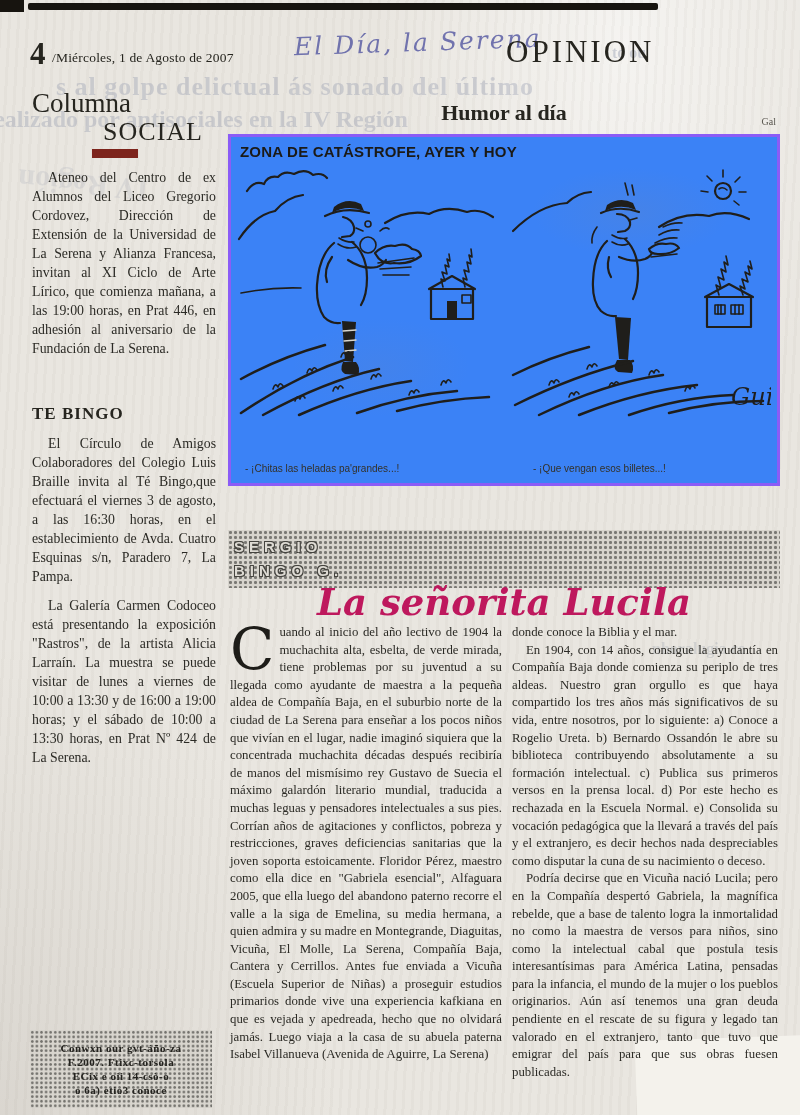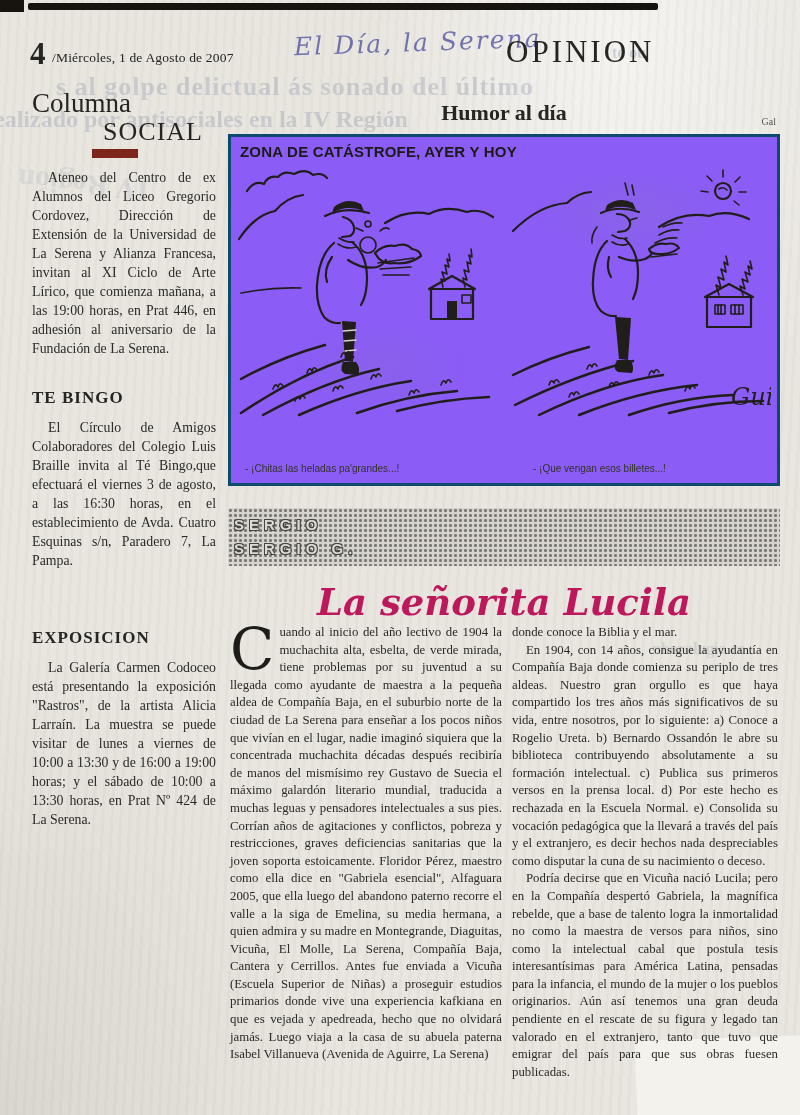--- a/index.html
+++ b/index.html
@@ -34,54 +34,54 @@
      font-style:italic;font-family:"DejaVu Serif",serif;transform:rotate(-2deg);
      opacity:.85;letter-spacing:2px;}
   .opinion{position:absolute;left:506px;top:34px;font-size:31px;letter-spacing:3px;}
 
   
   .leftcol{position:absolute;left:32px;top:88px;width:184px;}
   .col-title1{font-size:27px;line-height:30px;}
   .col-title2{font-size:26px;line-height:28px;margin-left:58px;letter-spacing:1px;text-align:center;}
   .red-bar{width:46px;height:9px;background:#7d241c;margin:3px 0 0 60px;}
   .leftcol h3{font-size:17px;font-weight:600;letter-spacing:1px;margin:28px 0 0 0;}
-  .leftcol h3.gap2{margin-top:30px;}
+  .leftcol h3.gap2{margin-top:46px;}
   .leftcol h3.gap3{margin-top:58px;}
   .leftcol p{font-size:13.8px;line-height:19px;text-align:justify;text-indent:16px;
      margin:10px 0 0 0;color:#2b2a25;}
   .stamp{position:absolute;left:30px;top:1030px;width:182px;height:78px;
      background-color:#d8d5ce;
      background-image:radial-gradient(circle, rgba(35,35,32,.55) 1.1px, transparent 1.5px);
      background-size:4.6px 4.6px;display:flex;flex-direction:column;justify-content:center;
      align-items:center;}
   .stamp div{font-size:11px;font-weight:bold;color:#23221e;letter-spacing:.5px;
      line-height:14px;filter:blur(.7px);}
 
   
   .main{position:absolute;left:228px;top:96px;width:552px;}
   .humor-title{text-align:center;font-size:22px;font-weight:bold;margin:4px 0 0 0;}
   .credit-gal{position:absolute;right:4px;top:20px;font-size:10px;color:#58554e;}
   .cartoon{position:absolute;top:38px;left:0;width:552px;height:352px;
-     border:3px solid #0c4a6e;background:#8b5cf6;box-sizing:border-box;}
+     border:3px solid #8b5cf6;background:#3b82f6;box-sizing:border-box;}
   .cartoon .ghost{position:absolute;pointer-events:none;}
   .ghost-a{left:300px;top:30px;width:200px;height:90px;
      background:radial-gradient(ellipse, rgba(130,135,150,.14), transparent 70%);}
   .ghost-b{left:60px;top:180px;width:180px;height:100px;
      background:radial-gradient(ellipse, rgba(130,135,150,.10), transparent 70%);}
   .cartoon-title{position:absolute;top:6px;left:9px;font-family:"Liberation Sans",sans-serif;
      font-weight:bold;font-size:15px;letter-spacing:.2px;color:#1b1a17;}
   .panel{position:absolute;top:28px;}
   .panel-left{left:6px;}
   .panel-right{left:278px;}
   .caption{position:absolute;bottom:9px;font-family:"Liberation Sans",sans-serif;
      font-size:10px;color:#333129;}
   .cap-left{left:14px;}
   .cap-right{left:302px;}
 
-  .author-band{position:absolute;top:412px;left:0;width:552px;height:58px;box-sizing:border-box;
+  .author-band{position:absolute;top:434px;left:0;width:552px;height:58px;box-sizing:border-box;
      padding:5px 0 0 6px;background-color:#d7d4cd;
      background-image:radial-gradient(circle, rgba(30,30,28,.5) 1.3px, transparent 1.7px);
      background-size:5px 5px;}
   .author-line{font-family:"Liberation Sans",sans-serif;font-weight:bold;font-size:15px;
      letter-spacing:5px;line-height:24px;color:#dedbd4;
      text-shadow:1px 1px 0 #45443f,-1px -1px 0 #45443f,1px -1px 0 #45443f,-1px 1px 0 #45443f;}
 
   .headline{position:absolute;top:484px;width:100%;text-align:center;font-size:37px;
      font-style:italic;font-weight:600;font-family:"DejaVu Serif",serif;color:#be185d;}
 
@@ -125,24 +125,29 @@
   <div class="leftcol">
     <div class="col-title1">Columna</div>
     <div class="col-title2">SOCIAL</div>
     <div class="red-bar"></div>
 
     <p>Ateneo del Centro de ex Alumnos del Liceo Gregorio Cordovez, Dirección de Extensión de la Universidad de La Serena y Alianza Francesa, invitan al XI Ciclo de Arte Lírico, que comienza mañana, a las 19:00 horas, en Prat 446, en adhesión al aniversario de la Fundación de La Serena.</p>
 
     <h3 class="gap2">TE BINGO</h3>
     <p>El Círculo de Amigos Colaboradores del Colegio Luis Braille invita al Té Bingo,que efectuará el viernes 3 de agosto, a las 16:30 horas, en el establecimiento de Avda. Cuatro Esquinas s/n, Paradero 7, La Pampa.</p>
 
-    <h3 class="gap3">EXPOSICION</h3>
     <p>La Galería Carmen Codoceo está presentando la exposición "Rastros", de la artista Alicia Larraín. La muestra se puede visitar de lunes a viernes de 10:00 a 13:30 y de 16:00 a 19:00 horas; y el sábado de 10:00 a 13:30 horas, en Prat Nº 424 de La Serena.</p>
   </div>
 
+  <div class="stamp">
+    <div>Conwxn our gvt-áño-za</div>
+    <div>F.2007. Ftixc-torsola</div>
+    <div>ECix e oii 14-csò-o</div>
+    <div>o 6a) etio3 conoce</div>
+  </div>
 
   <div class="main">
     <div class="humor-title">Humor al día</div>
     <div class="credit-gal">Gal</div>
 
     <div class="cartoon">
       <div class="ghost ghost-a"></div>
       <div class="ghost ghost-b"></div>
       <div class="cartoon-title">ZONA DE CATÁSTROFE, AYER Y HOY</div>
 
@@ -232,21 +237,21 @@
         <path class="thin" d="M176,226 q2,-7 5,-2 q2,-6 5,-1"></path>
         <text x="222" y="240" font-size="24" font-style="italic" font-family="DejaVu Serif, serif">Gui</text>
       </svg>
 
       <div class="caption cap-left">- ¡Chitas las heladas pa'grandes...!</div>
       <div class="caption cap-right">- ¡Que vengan esos billetes...!</div>
     </div>
 
     <div class="author-band">
       <div class="author-line">SERGIO</div>
-      <div class="author-line">SERGIO G.</div>
+      <div class="author-line">BINGO G.</div>
     </div>
 
     <div class="headline">La señorita Lucila</div>
 
     <div class="article">
       <div class="artcol artcol1">
         <p><span class="dropcap">C</span><span>uando al inicio del año lectivo de 1904 la muchachita alta, esbelta, de verde mirada, tiene problemas por su juventud a su llegada como ayudante de maestra a la pequeña aldea de Compañía Baja, en el suburbio norte de la ciudad de La Serena para enseñar a los pocos niños que vivían en el lugar, nadie imaginó siquiera que la concentrada muchachita décadas después recibiría de manos del mismísimo rey Gustavo de Suecia el máximo galardón literario mundial, traducida a muchas leguas y pensadores intelectuales a sus pies. Corrían años de agitaciones y conflictos, pobreza y restricciones, graves deficiencias sanitarias que la joven soporta estoicamente. Floridor Pérez, maestro como ella dice en "Gabriela esencial", Alfaguara 2005, que ella luego del abandono paterno recorre el valle a la siga de Emelina, su media hermana, a quien admira y su madre en Montegrande, Diaguitas, Vicuña, El Molle, La Serena, Compañía Baja, Cantera y Cerrillos. Antes fue enviada a Vicuña (Escuela Superior de Niñas) a proseguir estudios primarios donde vive una experiencia kafkiana en que es vejada y apedreada, hecho que no olvidará jamás. Luego viaja a la casa de su abuela paterna Isabel Villanueva (Avenida de Aguirre, La Serena)</span></p>
       </div>
       <div class="artcol artcol2">
         <p>donde conoce la Biblia y el mar.</p>

